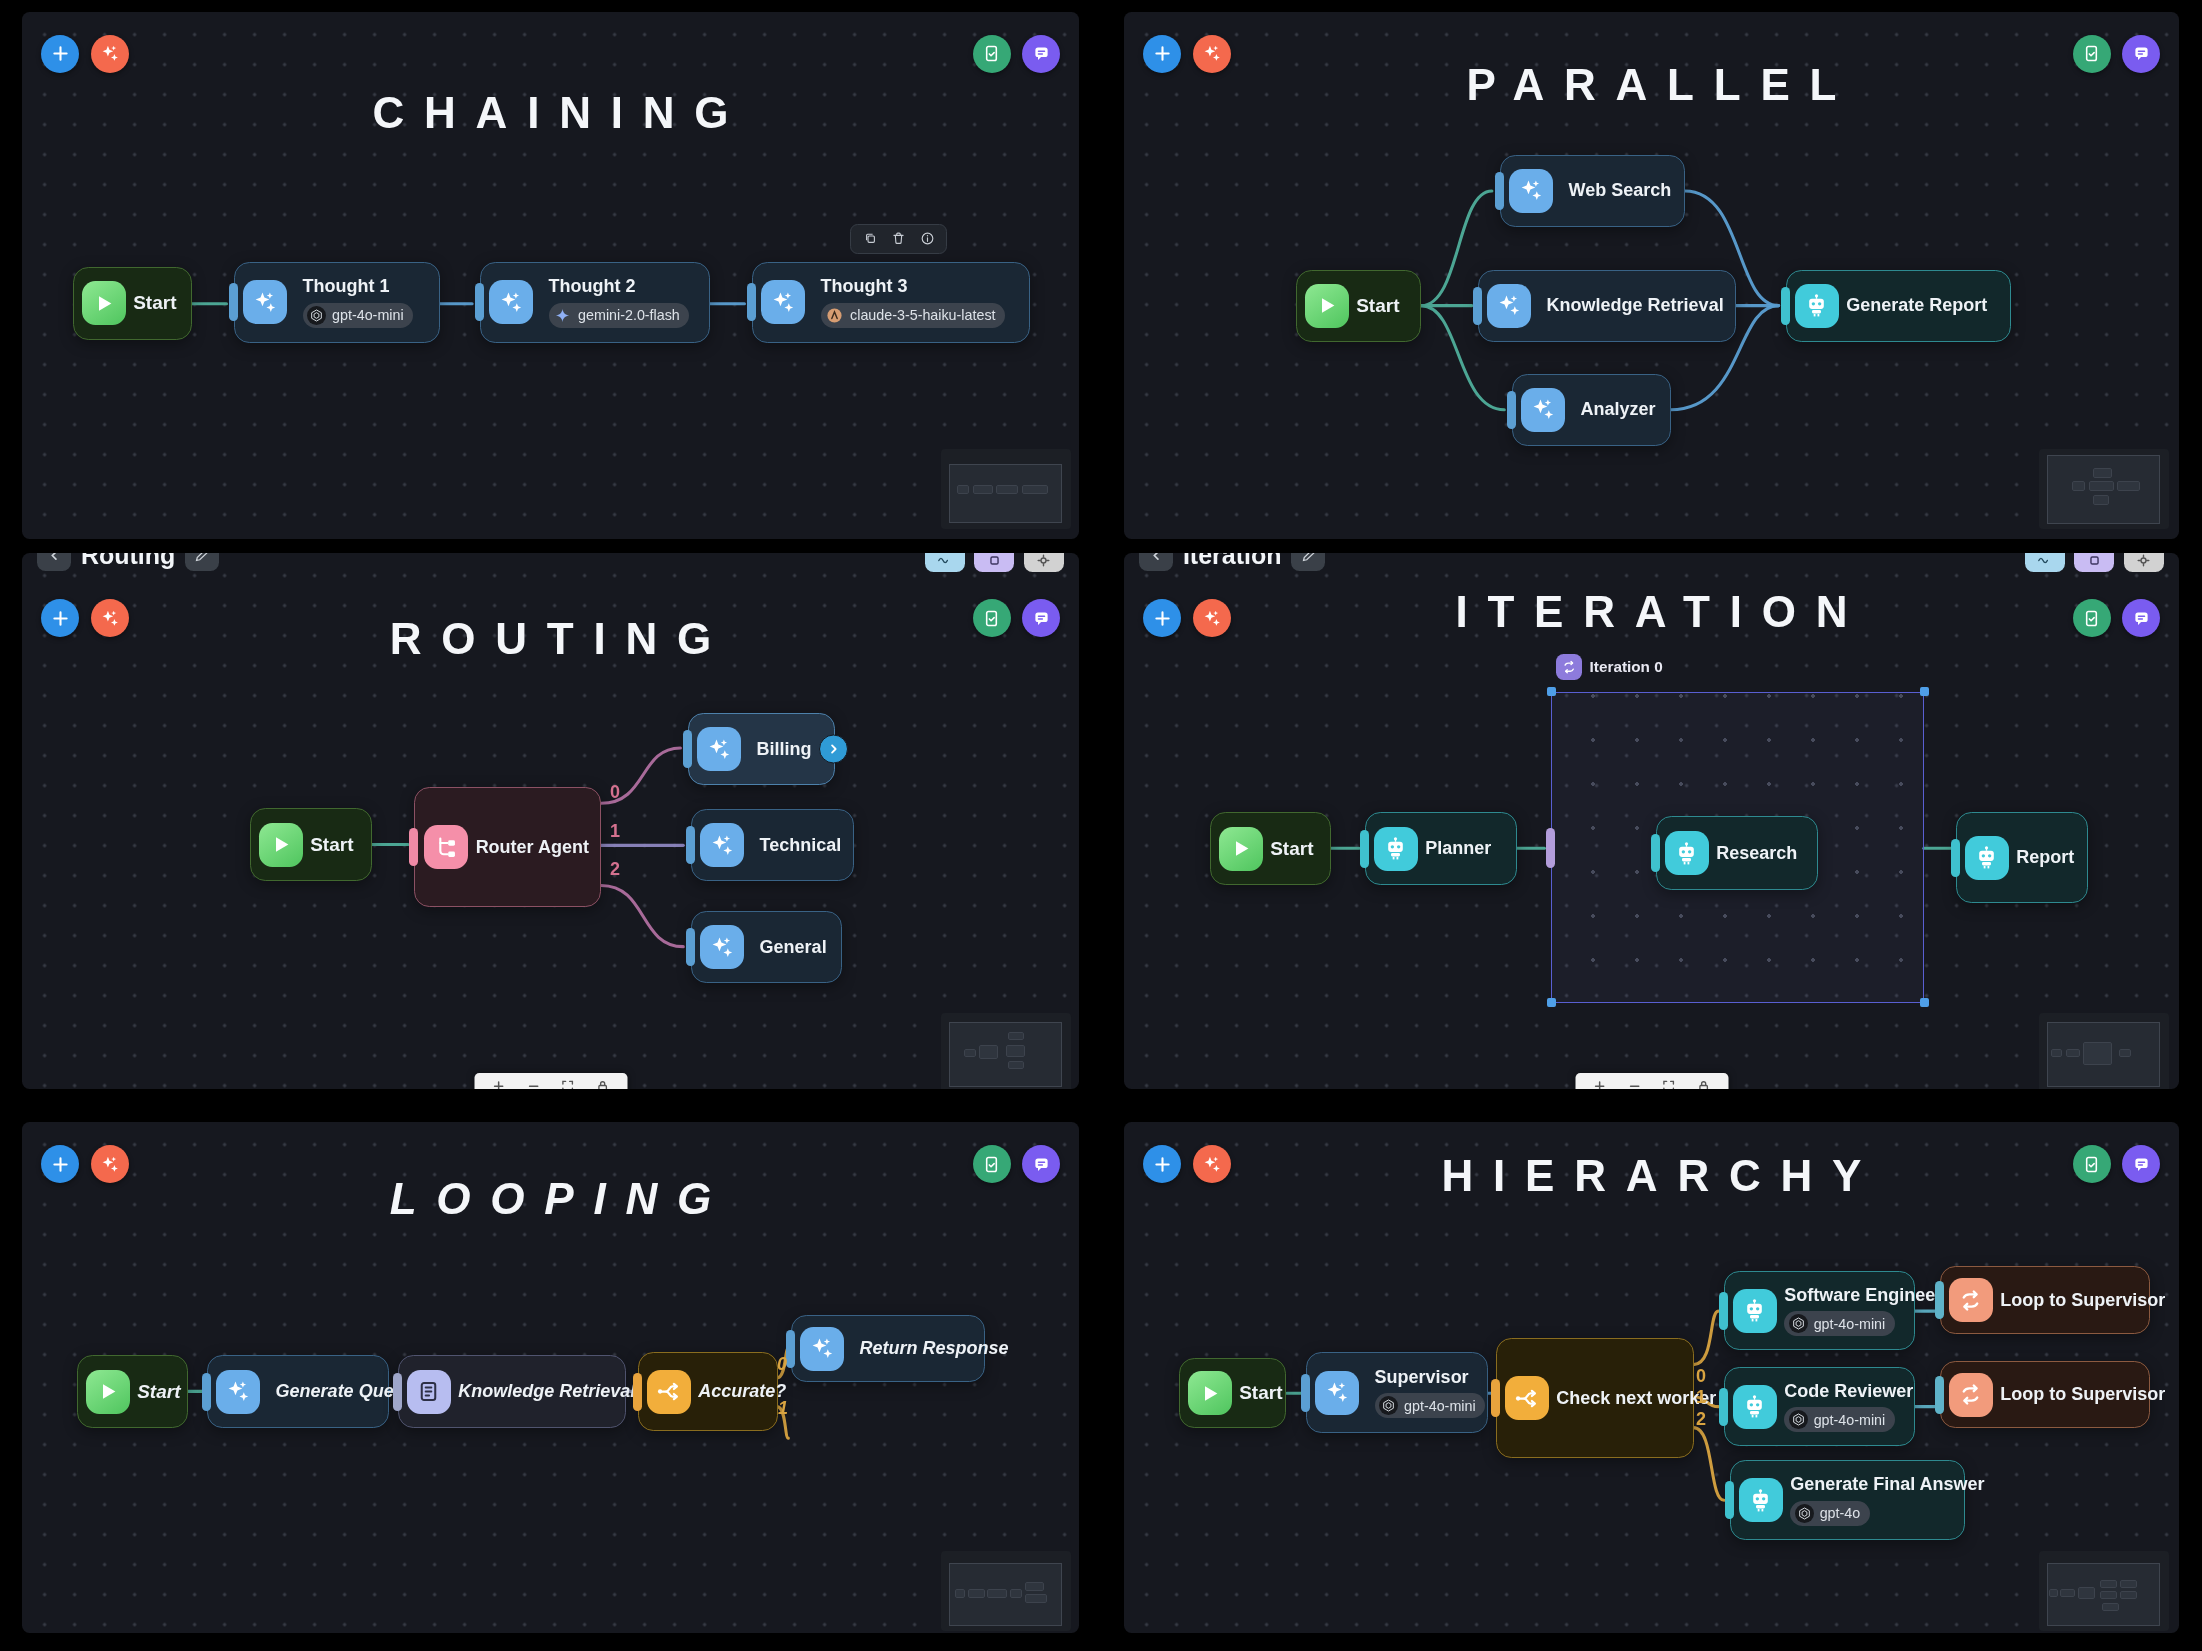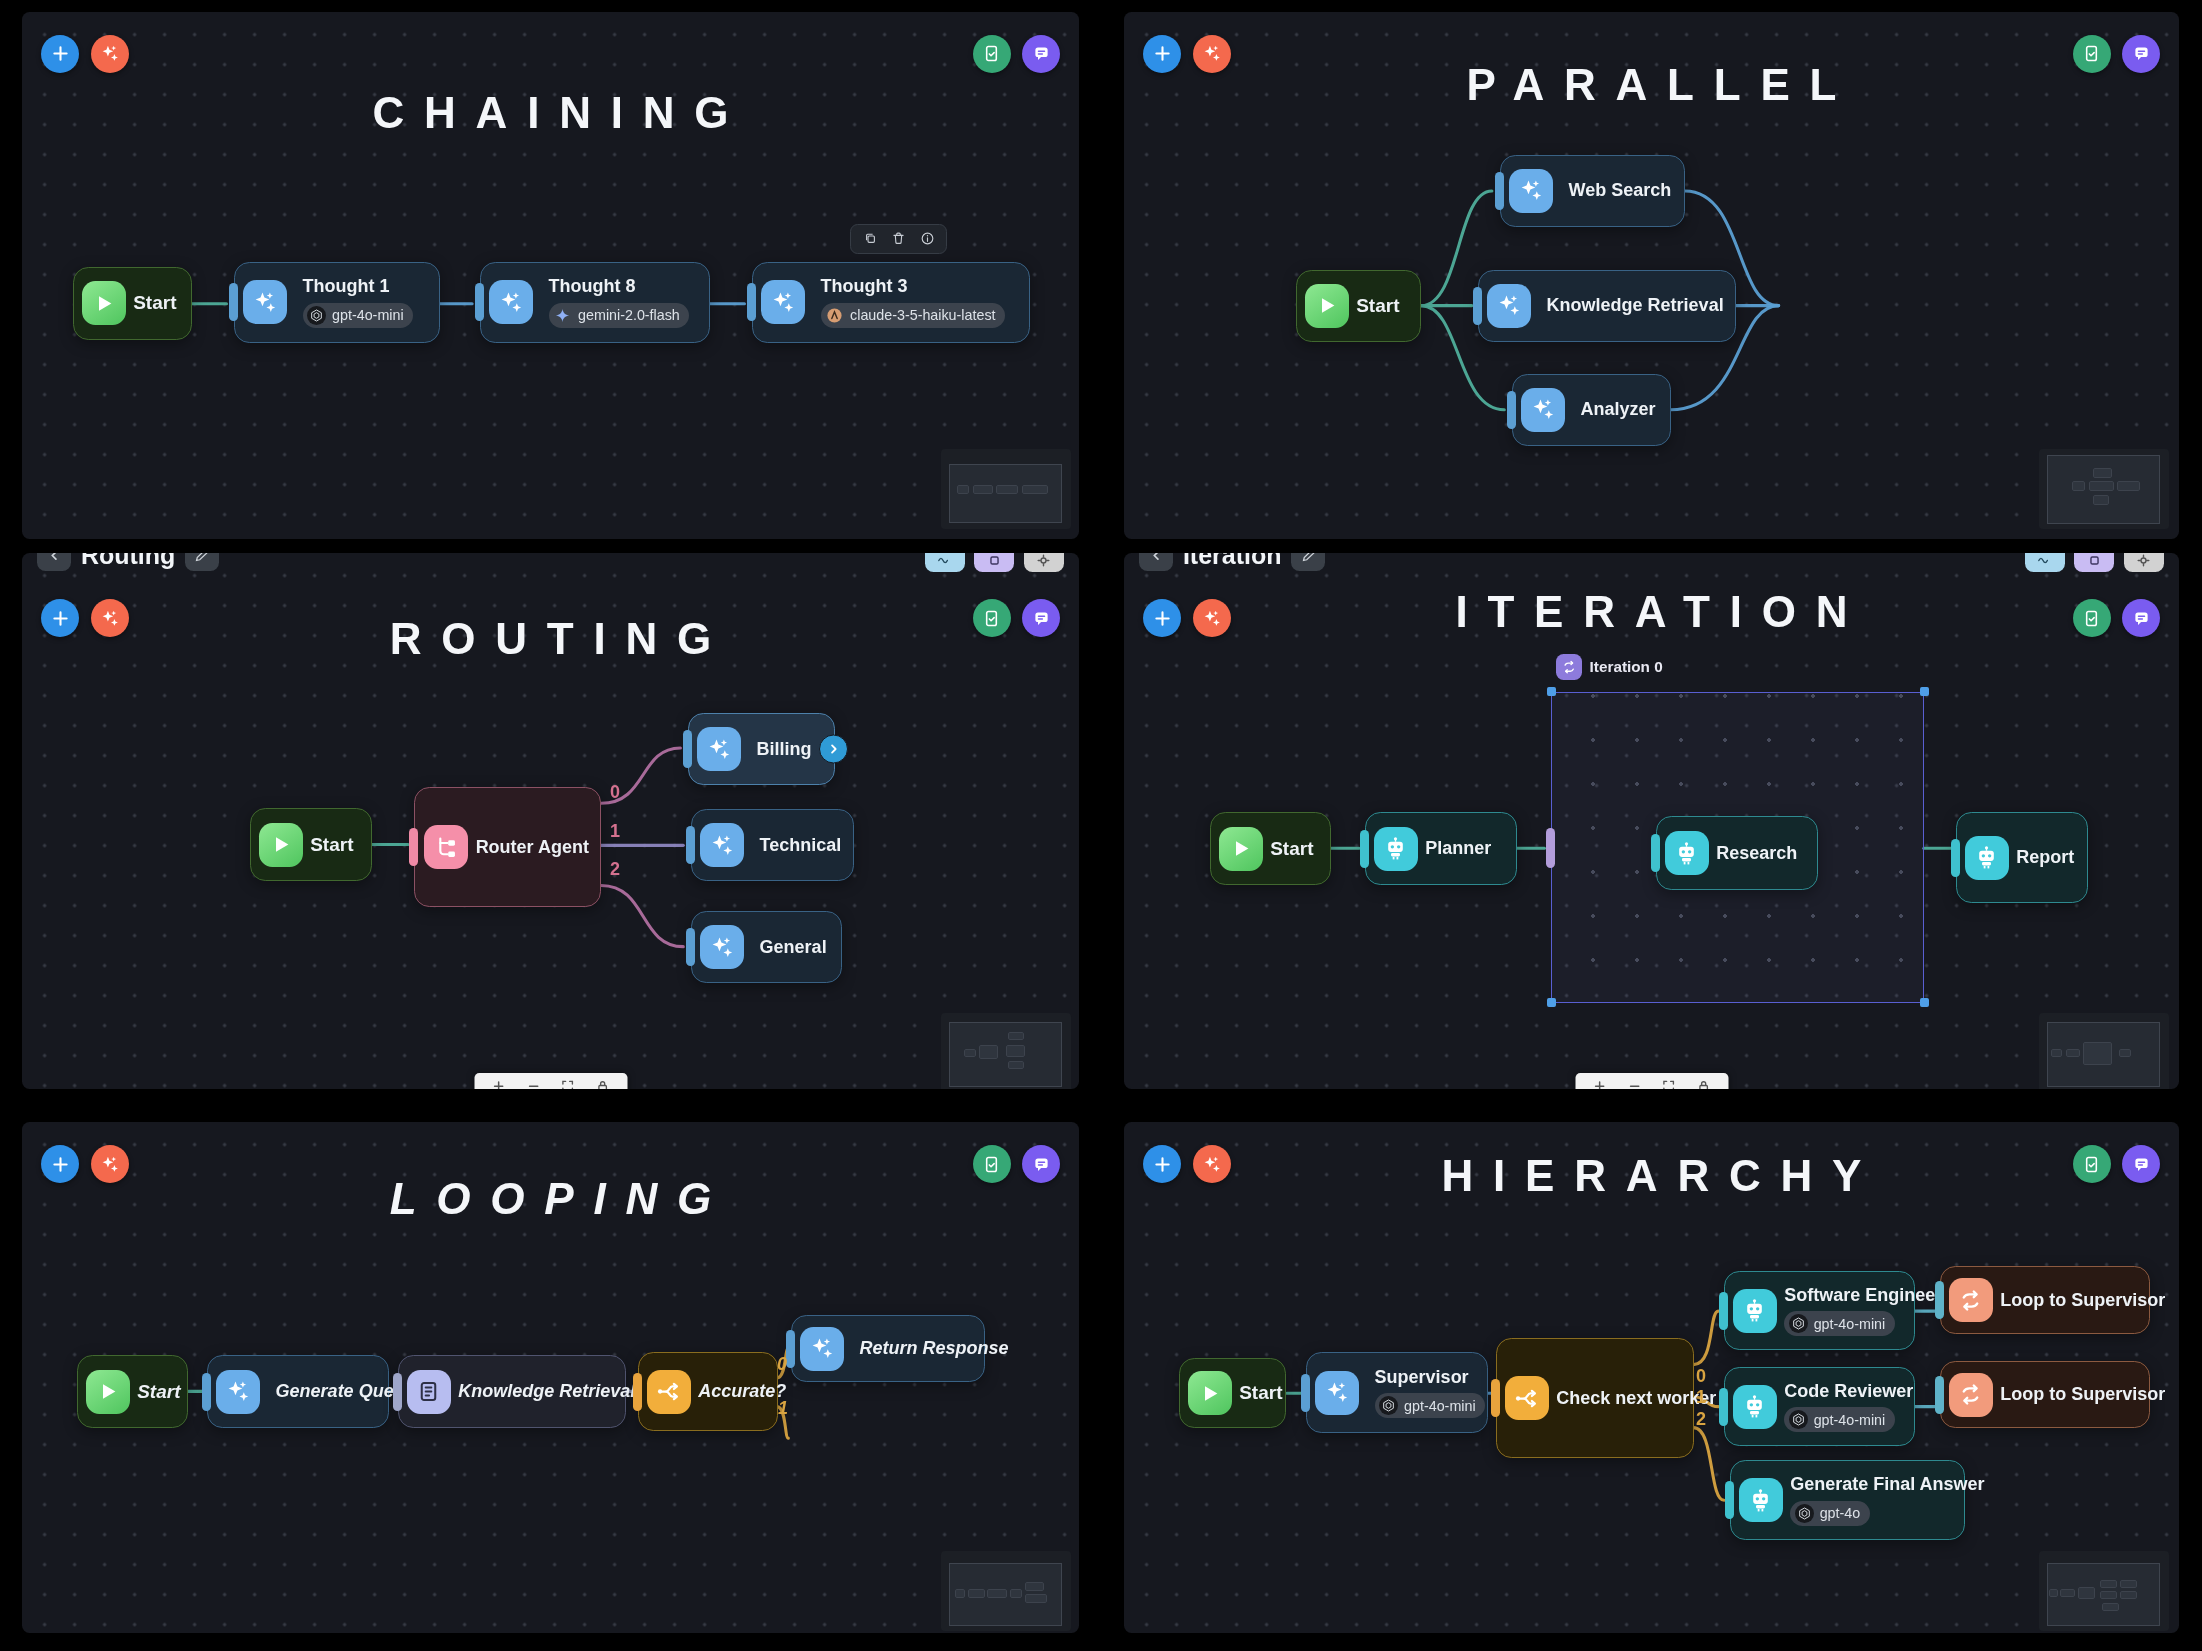--- a/index.html
+++ b/index.html
@@ -137,21 +137,21 @@
         <div class="node n-agent" style="left: 458px; top: 250px; width: 230px; height: 81px;">
           <div class="handle" style="background: rgb(91, 159, 211);"></div>
           <div class="nicon">
             <svg viewBox="0 0 24 24">
               <path fill="#fff" d="M10.2 3.2l1.7 4.4 4.4 1.7-4.4 1.7-1.7 4.4-1.7-4.4-4.4-1.7 4.4-1.7z"></path>
               <path fill="#fff" d="M17.6 12.6l1.1 2.8 2.8 1.1-2.8 1.1-1.1 2.8-1.1-2.8-2.8-1.1 2.8-1.1z"></path>
               <path fill="#fff" d="M16.8 3l.8 2 2 .8-2 .8-.8 2-.8-2-2-.8 2-.8z"></path>
             </svg>
           </div>
           <div class="ncol">
-            <span class="nlabel">Thought 8</span>
+            <span class="nlabel">Thought 2</span>
             <span class="badge">
               <span class="bic b-gemini">
                 <svg viewBox="0 0 24 24">
                   <path fill="#8fb0f5" d="M12 2.5c.4 5.4 4.1 9.1 9.5 9.5-5.4.4-9.1 4.1-9.5 9.5-.4-5.4-4.1-9.1-9.5-9.5 5.4-.4 9.1-4.1 9.5-9.5z"></path>
                 </svg>
               </span>
               <span>gemini-2.0-flash</span>
             </span>
           </div>
         </div>
@@ -290,20 +290,38 @@
         <div class="node n-agent" style="left: 388px; top: 362px; width: 159px; height: 72px;">
           <div class="handle" style="background: rgb(91, 159, 211);"></div>
           <div class="nicon">
             <svg viewBox="0 0 24 24">
               <path fill="#fff" d="M10.2 3.2l1.7 4.4 4.4 1.7-4.4 1.7-1.7 4.4-1.7-4.4-4.4-1.7 4.4-1.7z"></path>
               <path fill="#fff" d="M17.6 12.6l1.1 2.8 2.8 1.1-2.8 1.1-1.1 2.8-1.1-2.8-2.8-1.1 2.8-1.1z"></path>
               <path fill="#fff" d="M16.8 3l.8 2 2 .8-2 .8-.8 2-.8-2-2-.8 2-.8z"></path>
             </svg>
           </div>
           <span class="nlabel">Analyzer</span>
+        </div>
+        <div class="node n-robot" style="left: 662px; top: 258px; width: 225px; height: 72px;">
+          <div class="handle" style="background: rgb(63, 193, 206);"></div>
+          <div class="nicon">
+            <svg viewBox="0 0 24 24">
+              <g fill="#fff">
+                <circle cx="12" cy="3.4" r="1.4"></circle>
+                <rect x="11.4" y="4" width="1.2" height="2"></rect>
+                <rect x="5.5" y="6" width="13" height="9" rx="2.5"></rect>
+                <rect x="8" y="16" width="8" height="3" rx="1.2"></rect>
+                <rect x="9.5" y="19.5" width="1.6" height="2.2"></rect>
+                <rect x="12.9" y="19.5" width="1.6" height="2.2"></rect>
+              </g>
+              <circle cx="9.2" cy="10.5" r="1.5" fill="#41cbdb"></circle>
+              <circle cx="14.8" cy="10.5" r="1.5" fill="#41cbdb"></circle>
+            </svg>
+          </div>
+          <span class="nlabel">Generate Report</span>
         </div>
         <div class="tl" style="top: 23px;">
           <div class="circ c-blue">
             <svg viewBox="0 0 24 24">
               <path d="M12 5v14M5 12h14" stroke="#fff" stroke-width="2.4" stroke-linecap="round"></path>
             </svg>
           </div>
           <div class="circ c-coral">
             <svg viewBox="0 0 24 24">
               <path fill="#fff" d="M10.2 3.2l1.7 4.4 4.4 1.7-4.4 1.7-1.7 4.4-1.7-4.4-4.4-1.7 4.4-1.7z"></path>

